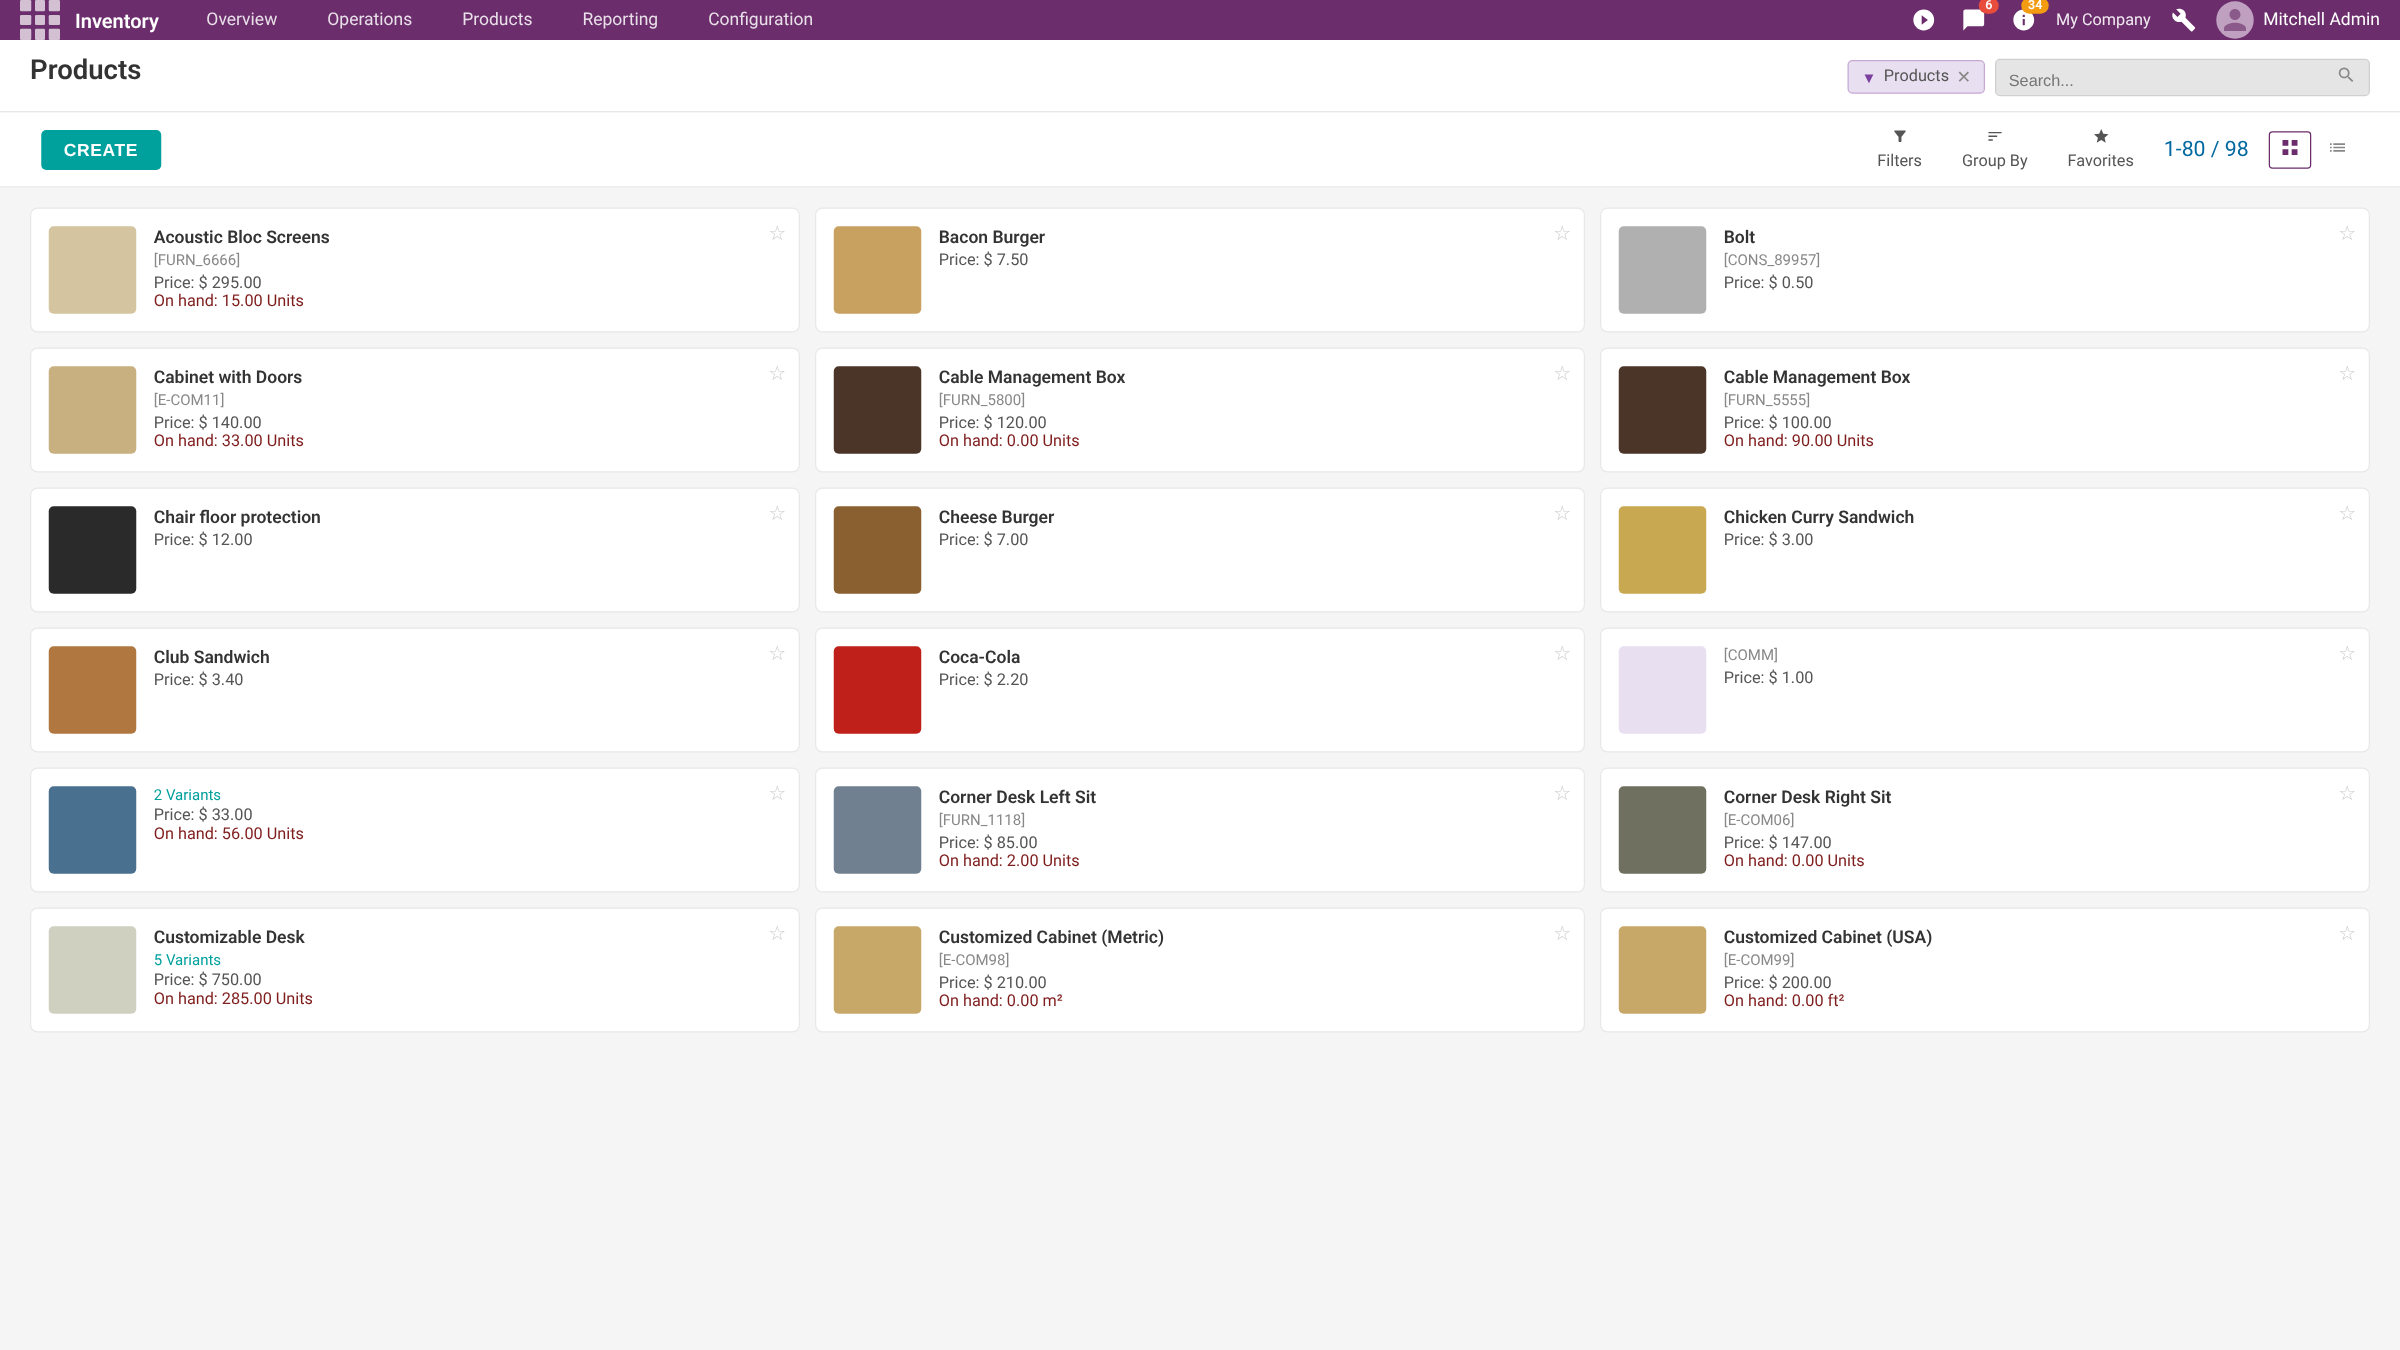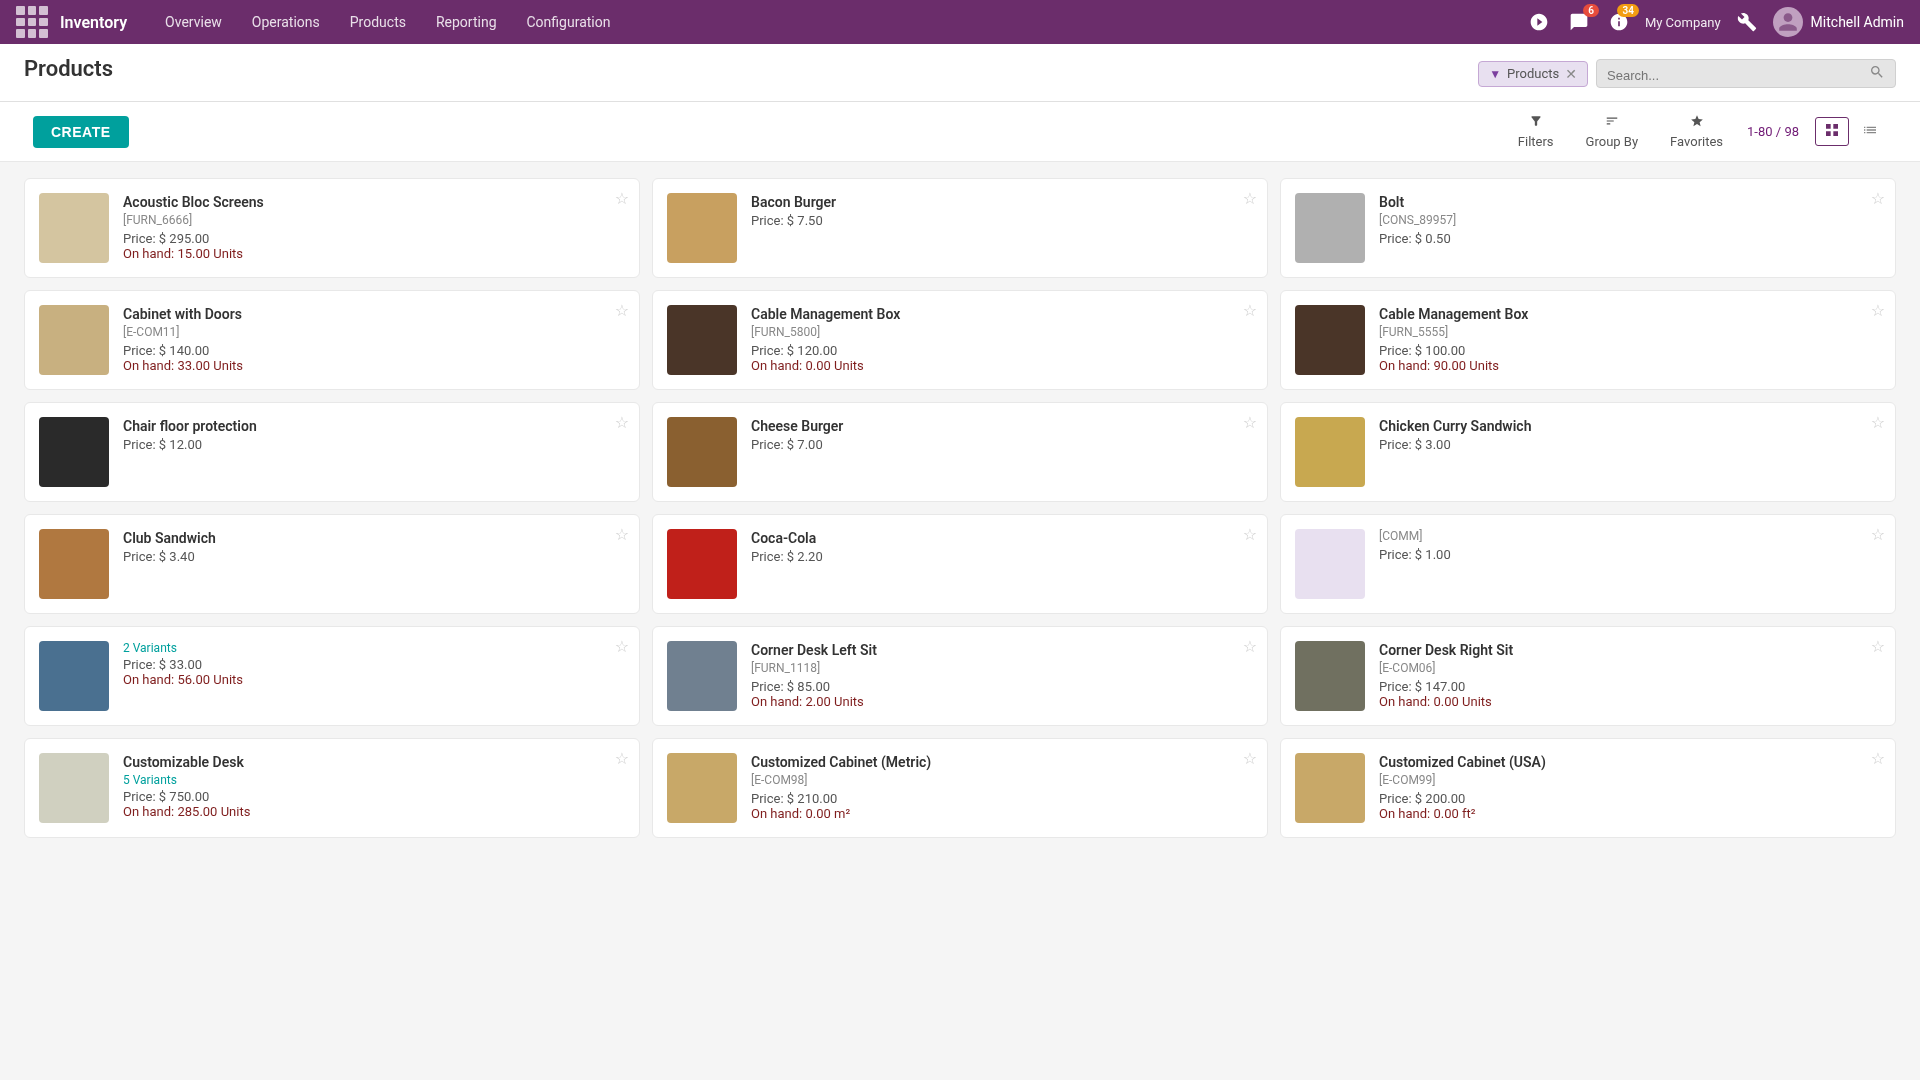--- a/index.html
+++ b/index.html
@@ -5,35 +5,35 @@
     * { box-sizing: border-box; margin: 0; padding: 0; }
     body { font-family: -apple-system, BlinkMacSystemFont, 'Segoe UI', Roboto, sans-serif; background: #f5f5f5; font-size: 14px; }
 
     
     .topnav {
       background: #6b2d6b;
       color: white;
       display: flex;
       align-items: center;
       padding: 0 16px;
-      height: 44px;
+      height: 32px;
       gap: 4px;
     }
     .topnav-app-icon {
       width: 32px; height: 32px; margin-right: 8px;
       display: grid; grid-template-columns: 1fr 1fr 1fr; gap: 3px; cursor: pointer;
     }
     .topnav-app-icon span {
       background: rgba(255,255,255,0.7); border-radius: 1px;
     }
     .topnav-brand {
       font-size: 16px; font-weight: 600; margin-right: 20px; color: white; text-decoration: none;
     }
     .topnav-menu {
-      display: flex; align-items: flex-start; gap: 2px; flex: 1;
+      display: flex; align-items: flex-start; gap: 12px; flex: 1;
     }
     .topnav-item {
       color: rgba(255,255,255,0.85); padding: 8px 14px; border-radius: 4px; cursor: pointer;
       font-size: 14px; transition: background 0.15s;
     }
     .topnav-right {
       display: flex; align-items: center; gap: 12px;
     }
     .nav-icon-btn {
       color: white; cursor: pointer; position: relative; display: flex; align-items: center;
@@ -96,21 +96,21 @@
       display: flex; align-items: center; gap: 16px; padding: 8px 33px;
       background: white; border-bottom: 1px solid #e8e8e8;
     }
     .toolbar-btn {
       display: flex; align-items: center; gap: 6px;
       color: #555; cursor: pointer; font-size: 13px; padding: 4px 8px;
       border-radius: 4px;
       flex-direction: column;
     }
     .toolbar-btn svg { color: #666; }
-    .pagination-info { margin-left: auto; font-size: 13px; color: #701a75; }
+    .pagination-info { margin-left: auto; font-size: 17px; color: #0369a1; }
     .view-btns { display: flex; gap: 4px; }
     .view-btn {
       padding: 4px 8px; cursor: pointer; color: #888; border-radius: 3px;
       border: 1px solid transparent;
     }
     .view-btn.active {
       color: #6b2d6b; border-color: #6b2d6b;
     }
 
     

